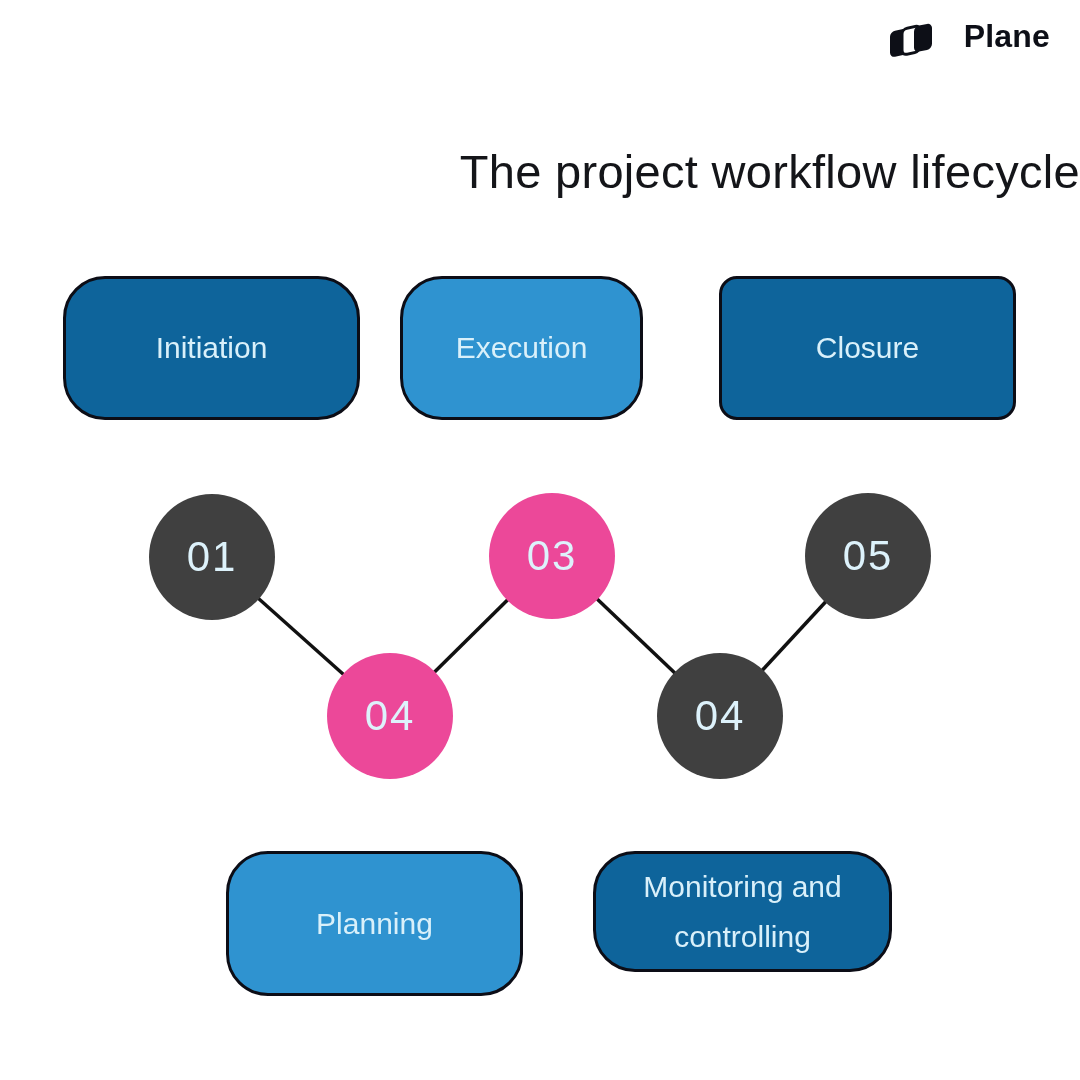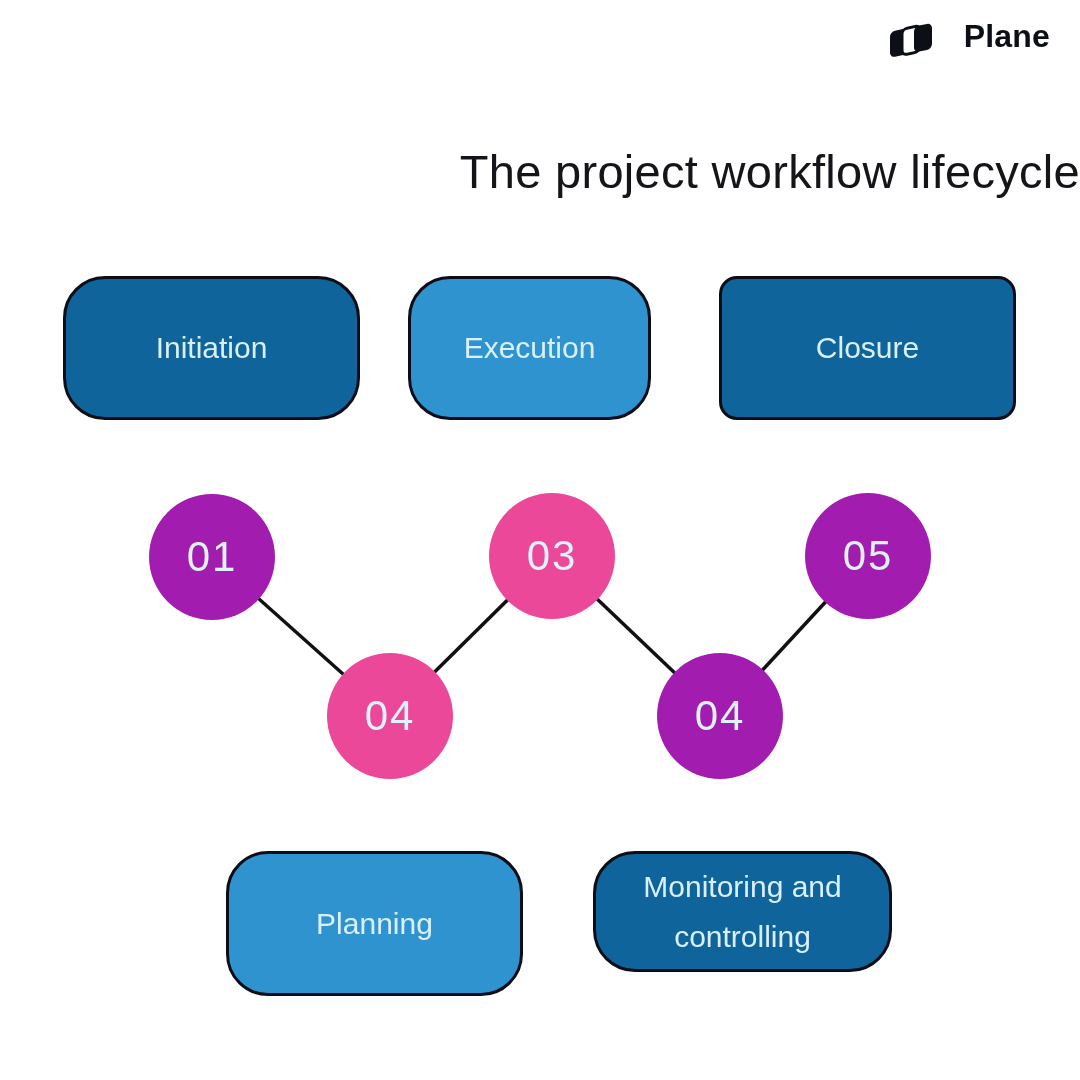--- a/index.html
+++ b/index.html
@@ -46,25 +46,25 @@
   
   .connectors { position: absolute; left: 0; top: 0; }
 
   
   .circle {
     position: absolute; width: 126px; height: 126px; border-radius: 50%;
     display: flex; align-items: center; justify-content: center;
     color: #ddf2fb; font-size: 42px; font-weight: 300; letter-spacing: 2px;
   }
   .circle.tone-dark  { background: #ec4899; }
-  .circle.tone-light { background: #a21caf; }
+  .circle.tone-light { background: #404040; }
 
   
   #box-initiation { left: 63px;  top: 276px; width: 297px; }
-  #box-execution  { left: 400px; top: 276px; width: 243px; margin-left: 8px; }
+  #box-execution  { left: 400px; top: 276px; width: 243px; }
   #box-closure    { left: 719px; top: 276px; width: 297px; border-radius: 18px; }
 
   #circle-01 { left: 149px; top: 494px; }
   #circle-02 { left: 327px; top: 653px; }
   #circle-03 { left: 489px; top: 493px; }
   #circle-04 { left: 657px; top: 653px; }
   #circle-05 { left: 805px; top: 493px; }
 
   #box-planning   { left: 226px; top: 851px; width: 297px; height: 145px; }
   #box-monitoring { left: 593px; top: 851px; width: 299px; height: 121px; line-height: 1.65; }

